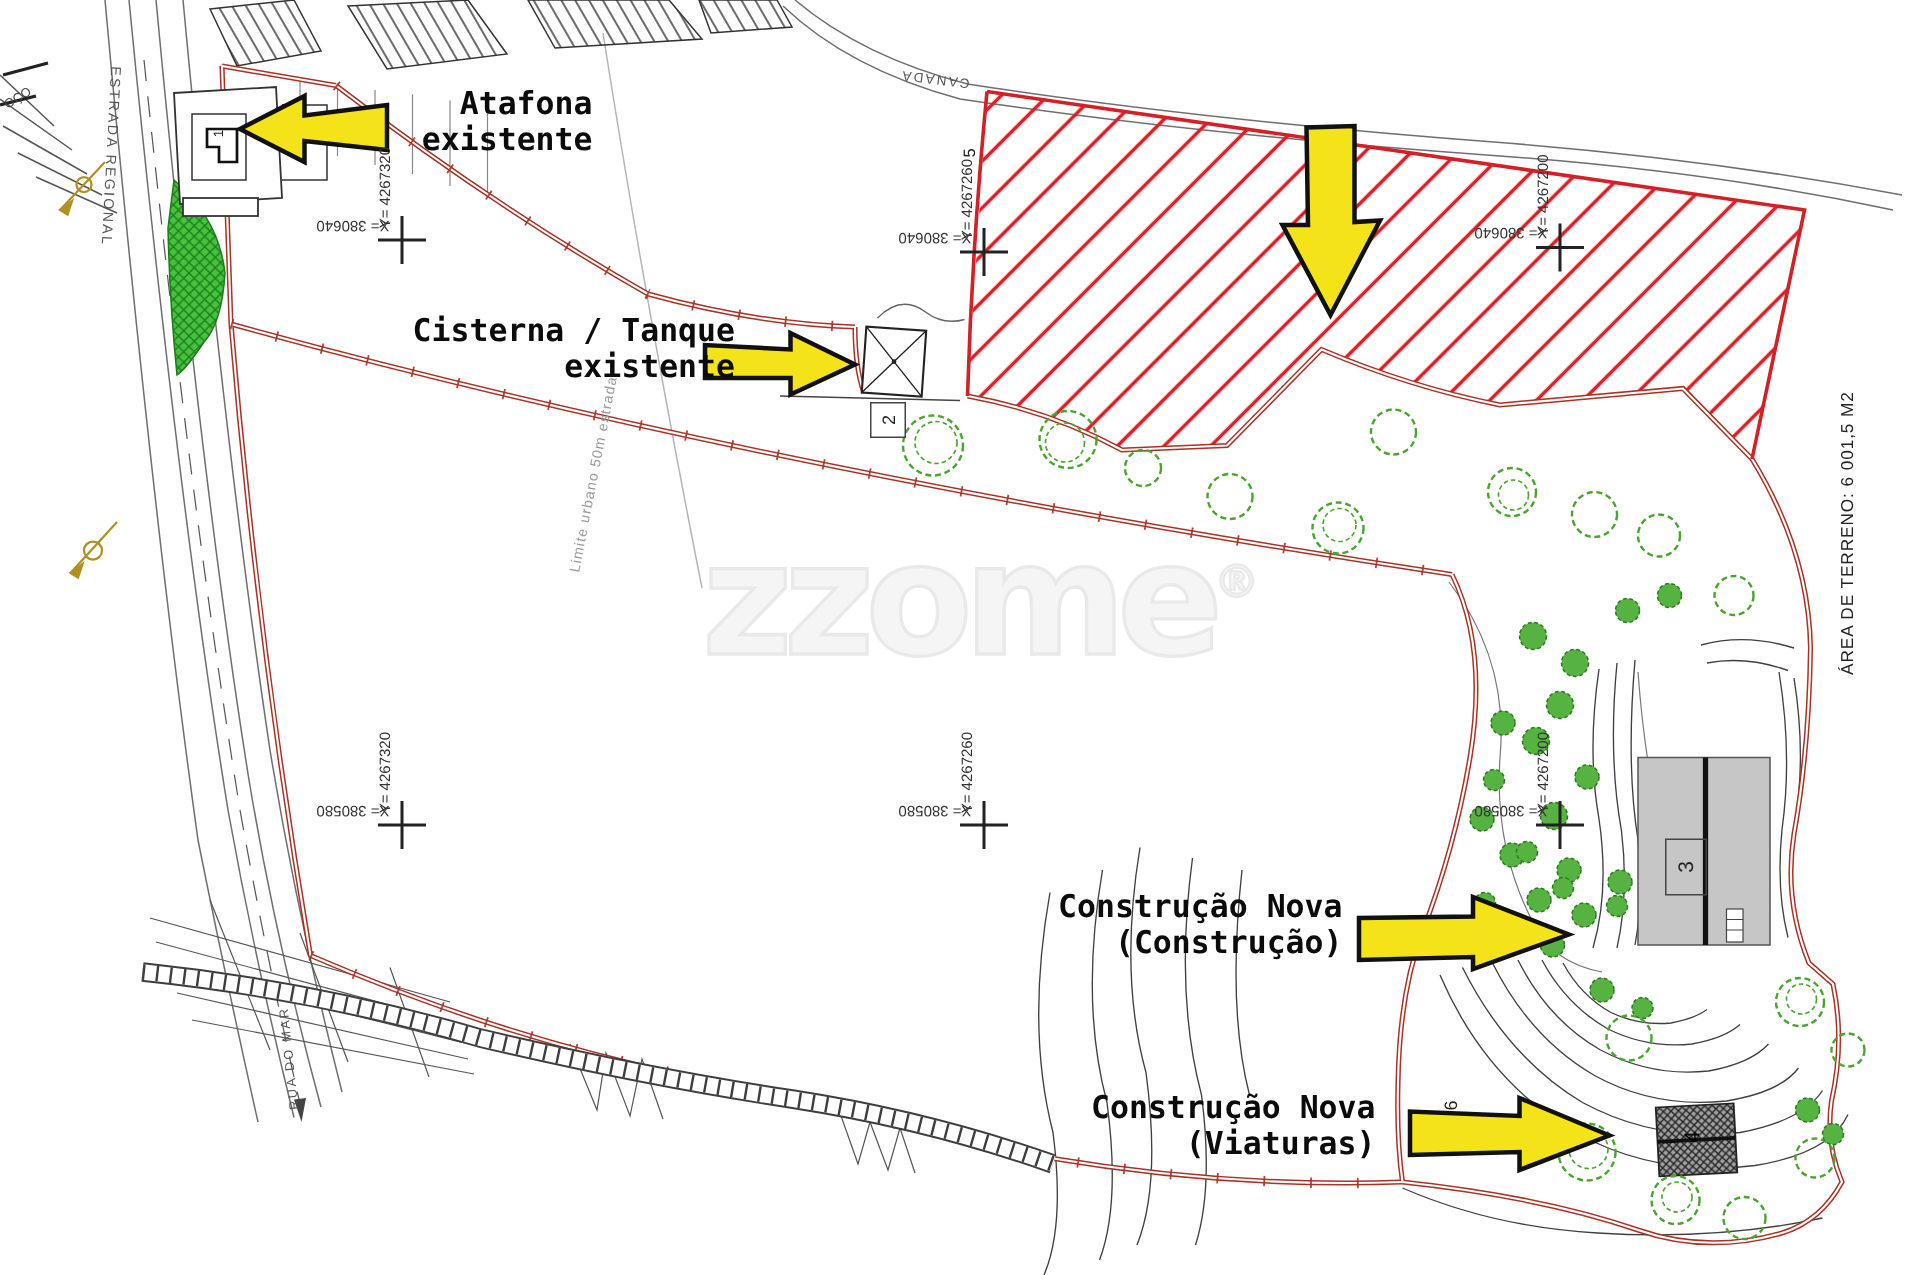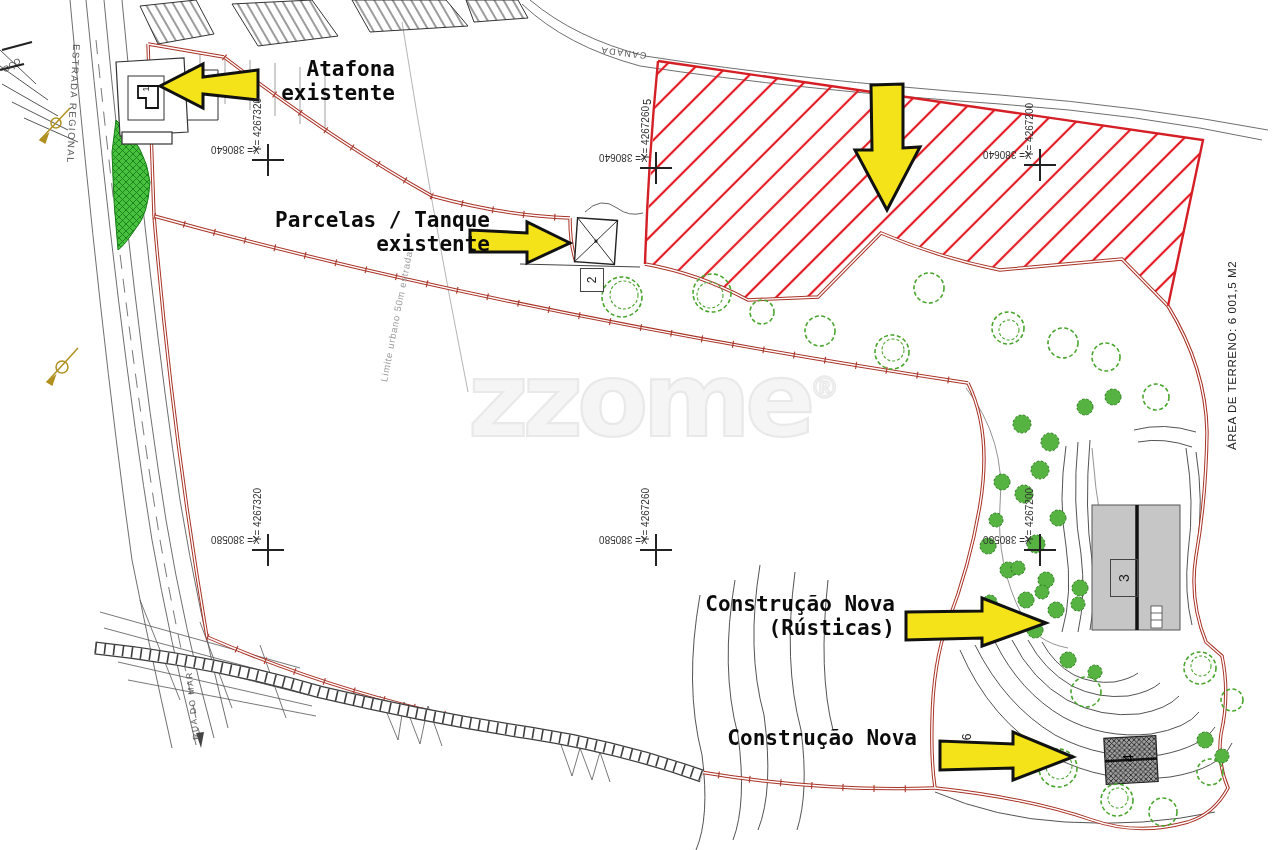--- a/index.html
+++ b/index.html
@@ -301,29 +301,30 @@
   </g>
 </svg>
 
 <div class="watermark"><span>zzome</span><span class="reg">®</span></div>
 
 <div class="big-label" style="left:250px;top:57px;width:145px;">
   <div>Atafona</div>
   <div>existente</div>
 </div>
 <div class="big-label" style="left:275px;top:208px;width:215px;">
-  <div>Parcelas / Tanque</div>
+  <div>Cisterna / Tanque</div>
   <div>existente</div>
 </div>
 <div class="big-label" style="left:705px;top:592px;width:190px;">
   <div>Construção Nova</div>
-  <div>(Rústicas)</div>
+  <div>(Construção)</div>
 </div>
 <div class="big-label" style="left:727px;top:726px;width:190px;">
   <div>Construção Nova</div>
+  <div>(Viaturas)</div>
 </div>
 
 <div class="side-area">ÁREA DE TERRENO: 6 001,5 M2</div>
 
 <div class="vtext-down" style="left:68px;top:44px;transform:rotate(3deg);">ESTRADA REGIONAL</div>
 <div class="vtext-up" style="left:186px;top:645px;height:95px;transform:rotate(174deg);font-size:8.5px;">RUA DO MAR</div>
 <div class="canada-lbl">CANADA</div>
 <div class="limite-lbl">Limite urbano 50m estrada</div>
 <div class="poco-lbl">OÇO</div>
 

